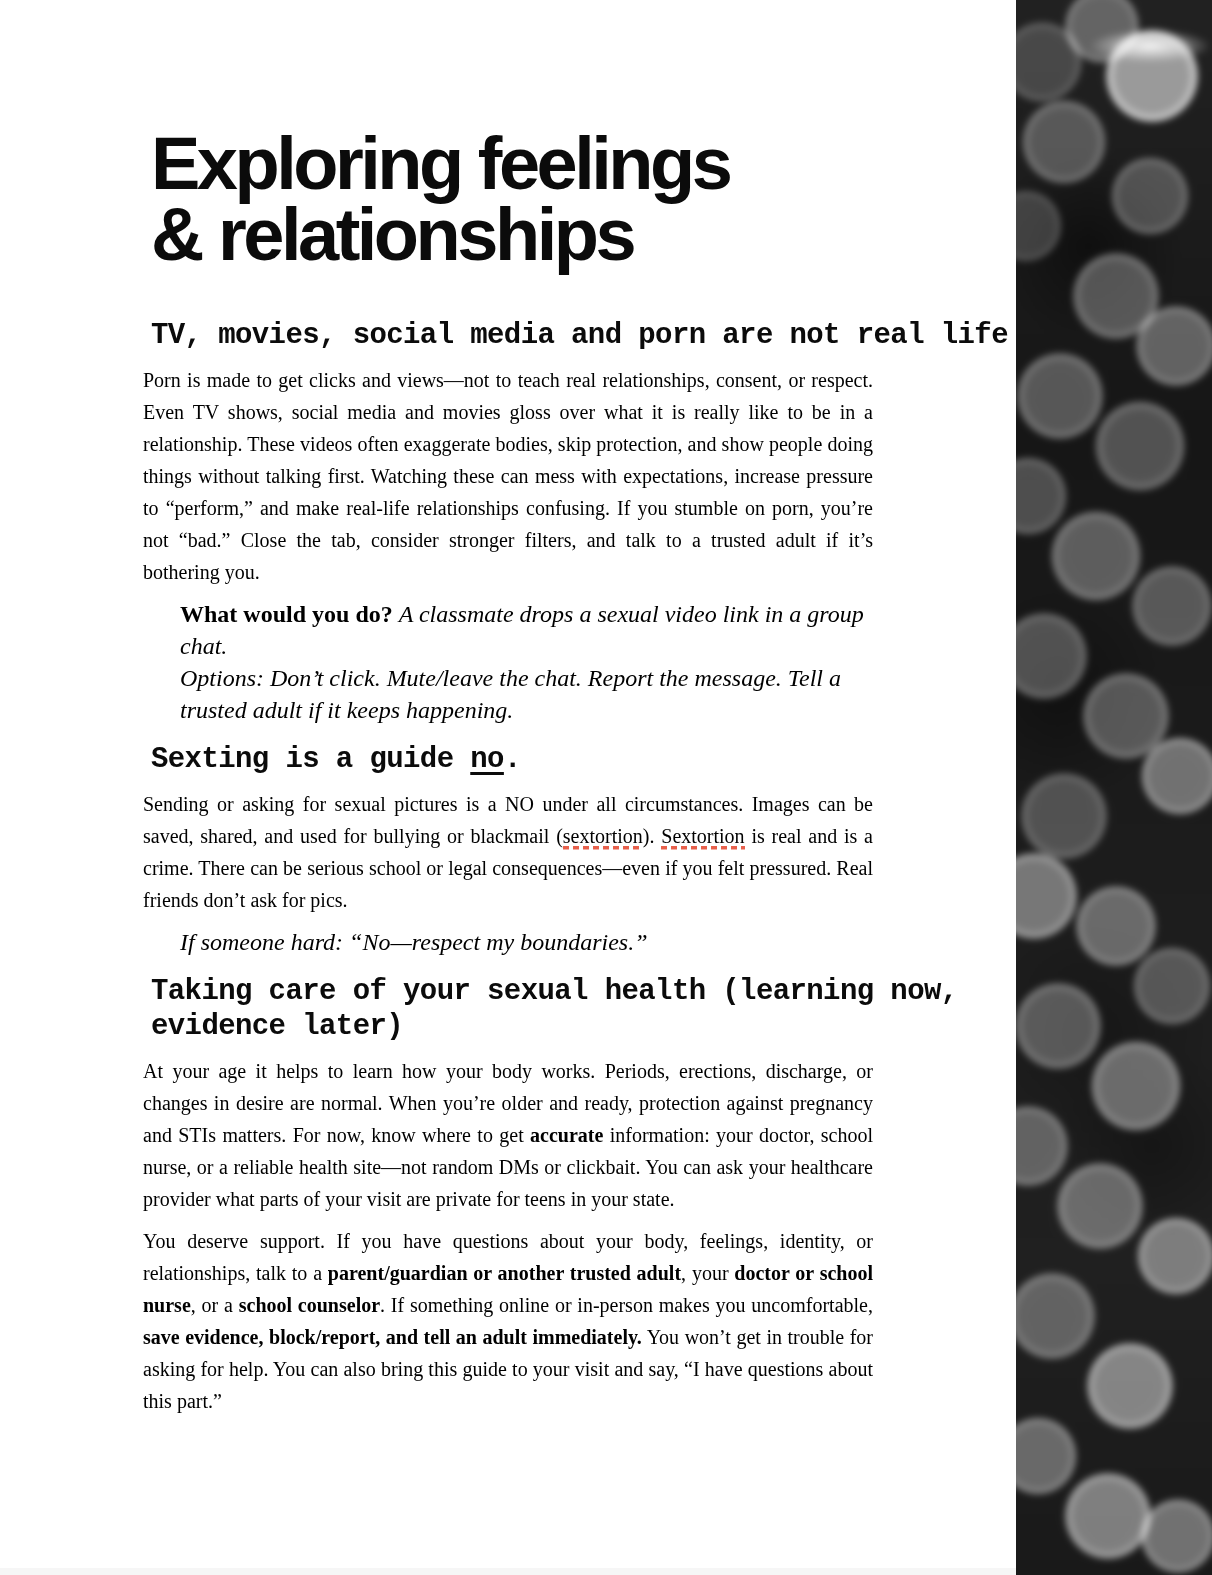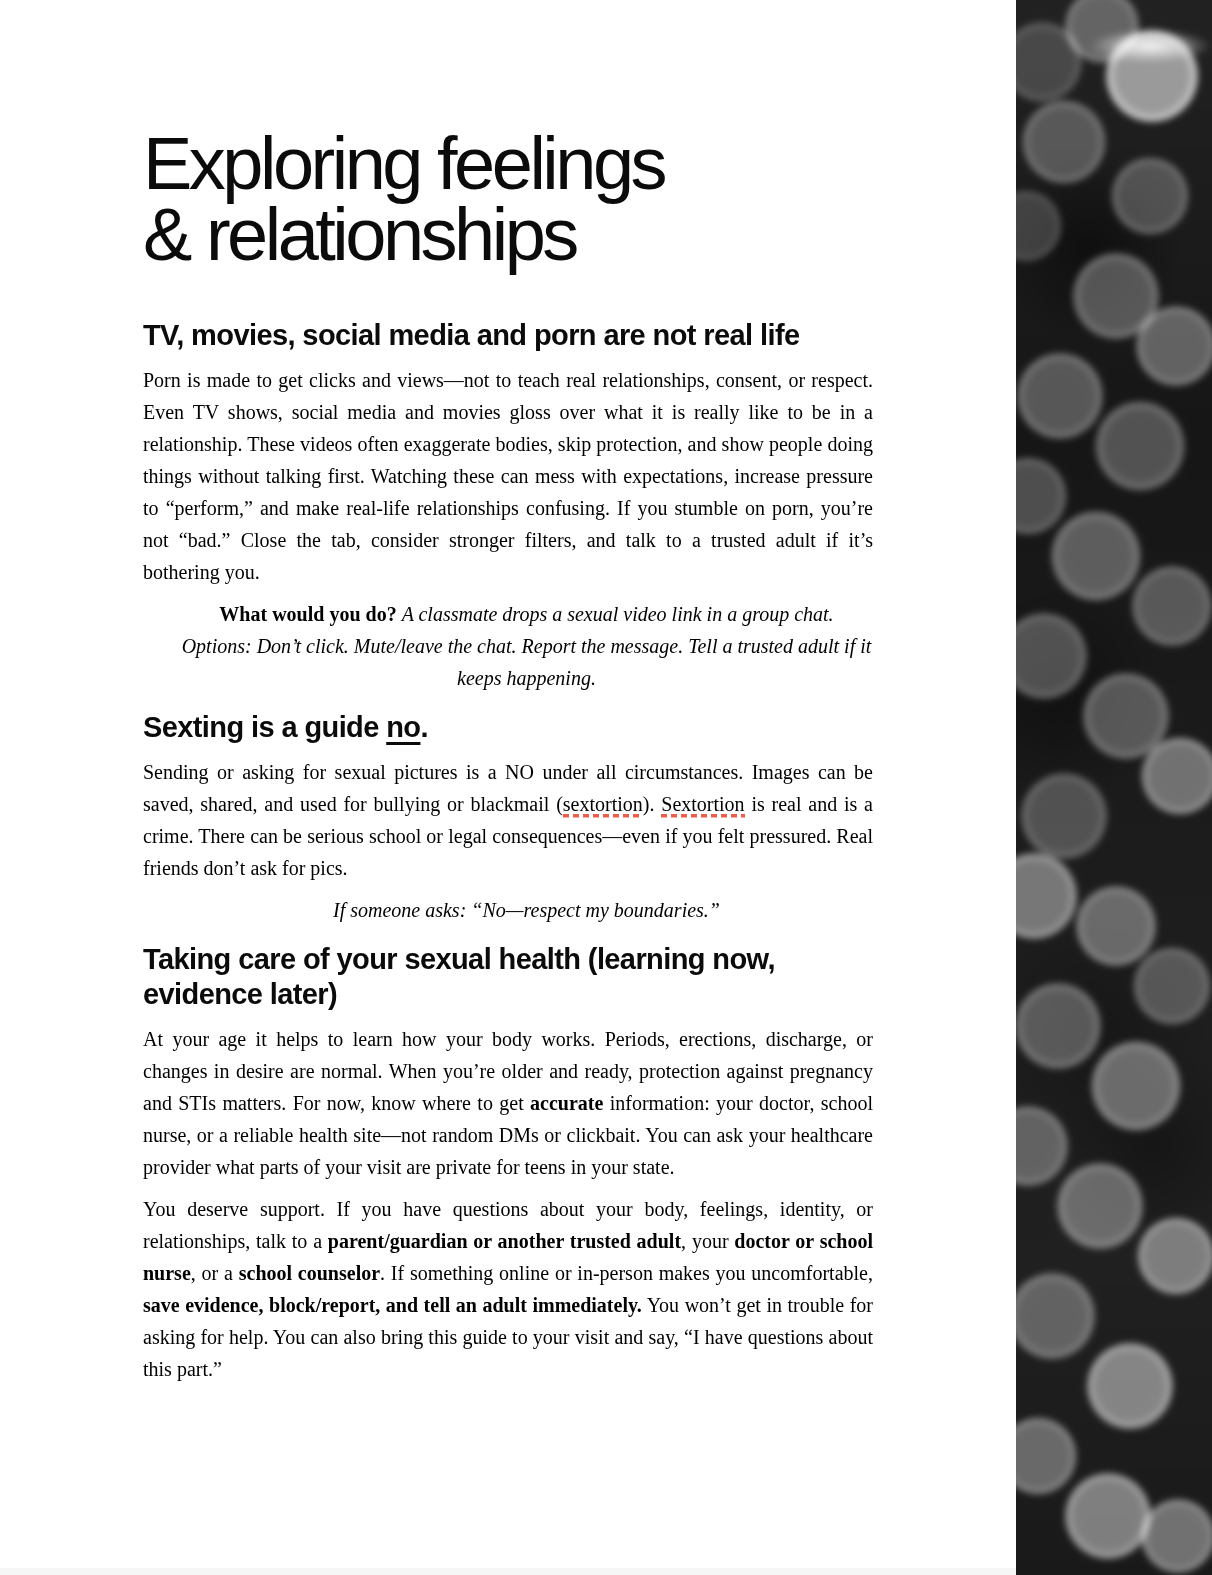--- a/index.html
+++ b/index.html
@@ -18,54 +18,53 @@
   .content {
     position: absolute;
     left: 143px;
     top: 0;
     width: 730px;
     padding-top: 128px;
   }
 
   h1.doc-title {
     font-family: "Liberation Sans", sans-serif;
-    font-weight: 400;
+    font-weight: 700;
     font-size: 74px;
     line-height: 71px;
     letter-spacing: -3.5px;
     color: #0b0b0b;
-    margin: 0 0 48px 0;
+    margin: 0 0 48px 8px;
   }
   h1.doc-title .t-line { display: block; white-space: nowrap; }
 
   h2.sec-heading {
-    font-family: Liberation Sans, sans-serif;
+    font-family: Liberation Mono, monospace;
     font-weight: 700;
     font-size: 29px;
     line-height: 35px;
     letter-spacing: -0.6px;
     color: #0b0b0b;
-    margin: 24px 0 11px 0;
+    margin: 24px 0 11px 8px;
   }
   h2.sec-heading .h-line { display: block; white-space: nowrap; }
   h2.sec-heading:first-of-type { margin-top: 0; }
 
   p.body-par {
     font-size: 20px;
     line-height: 32px;
     text-align: justify;
     margin: 0 0 10px 0;
   }
 
   .scenario {
     margin: 2px 0 16px 37px;
     font-style: italic;
-    font-size: 20px;
+    font-size: 24px;
     line-height: 32px;
-    text-align: center;
   }
   .scenario p { margin: 0; }
 
   .gap-top { margin-top: 28px; }
 
   
   .b { font-weight: 700; font-style: normal; }
   .u {
     text-decoration: underline;
     text-decoration-thickness: 3px;
@@ -162,21 +161,21 @@
         <p><span>Options: Don’t click. Mute/leave the chat. Report the message. Tell a trusted adult if it keeps happening.</span></p>
       </div>
     </section>
 
     <section>
       <h2 class="sec-heading">
         <span class="h-line"><span>Sexting is a guide </span><span class="u">no</span><span>.</span></span>
       </h2>
       <p class="body-par"><span>Sending or asking for sexual pictures is a NO under all circumstances. Images can be saved, shared, and used for bullying or blackmail (</span><span class="sq">sextortion</span><span>). </span><span class="sq">Sextortion</span><span> is real and is a crime. There can be serious school or legal consequences—even if you felt pressured. Real friends don’t ask for pics.</span></p>
       <div class="scenario">
-        <p><span>If someone asks: “No—respect my boundaries.”</span></p>
+        <p><span>If someone hard: “No—respect my boundaries.”</span></p>
       </div>
     </section>
 
     <section>
       <h2 class="sec-heading">
         <span class="h-line">Taking care of your sexual health (learning now,</span>
         <span class="h-line">evidence later)</span>
       </h2>
       <p class="body-par"><span>At your age it helps to learn how your body works. Periods, erections, discharge, or changes in desire are normal. When you’re older and ready, protection against pregnancy and STIs matters. For now, know where to get </span><span class="b">accurate</span><span> information: your doctor, school nurse, or a reliable health site—not random DMs or clickbait. You can ask your healthcare provider what parts of your visit are private for teens in your state.</span></p>
       <p class="body-par gap-top"><span>You deserve support. If you have questions about your body, feelings, identity, or relationships, talk to a </span><span class="b">parent/guardian or another trusted adult</span><span>, your </span><span class="b">doctor or school nurse</span><span>, or a </span><span class="b">school counselor</span><span>. If something online or in-person makes you uncomfortable, </span><span class="b">save evidence, block/report, and tell an adult immediately.</span><span> You won’t get in trouble for asking for help. You can also bring this guide to your visit and say, “I have questions about this part.”</span></p>

